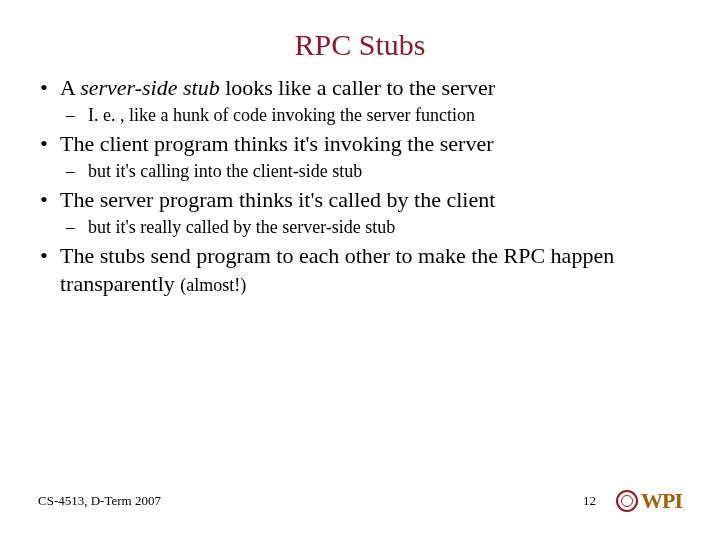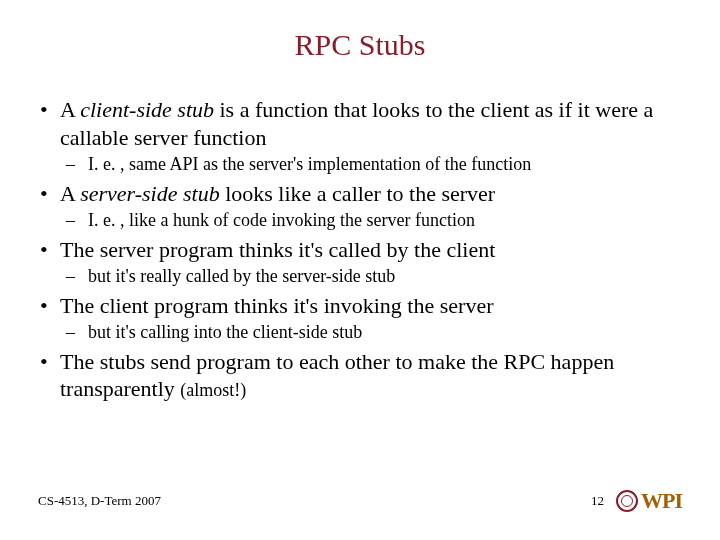--- a/index.html
+++ b/index.html
@@ -8,21 +8,21 @@
     background: #fff;
     font-family: "Times New Roman", Times, serif;
     color: #000;
     position: relative;
     padding: 28px 38px 0 38px;
   }
   .title {
     text-align: center;
     font-size: 30px;
     color: #8a1d2b;
-    margin-bottom: 34px;
+    margin-bottom: 12px;
     font-weight: normal;
   }
   .content {
     font-size: 22px;
     line-height: 1.25;
   }
   ul.main {
     list-style: none;
     padding-left: 22px;
   }
@@ -62,21 +62,21 @@
     padding: 0 38px;
     display: flex;
     align-items: center;
     font-size: 13px;
     color: #000;
   }
   .footer .course { flex: 0 0 auto; text-align: center; }
   .footer .spacer1 { flex: 1 1 auto; }
   .footer .topic { flex: 0 0 auto; }
   .footer .spacer2 { flex: 1 1 auto; }
-  .footer .pgnum { flex: 0 0 auto; margin-right: 12px; text-align: center; }
+  .footer .pgnum { flex: 0 0 auto; margin-right: 20px; text-align: center; }
   .footer .logo { flex: 0 0 auto; display: flex; align-items: center; }
   .seal {
     width: 22px; height: 22px;
     border: 2px solid #8a1d2b;
     border-radius: 50%;
     display: inline-block;
     margin-right: 3px;
     position: relative;
     background: #fff;
   }
@@ -96,41 +96,35 @@
   }
 </style>
 </head>
 <body>
 
 <h1 class="title">RPC Stubs</h1>
 
 <div class="content">
   <ul class="main">
     <li>
-      <span>A </span><span class="italic">client-side stub</span><span> is a function that looks to the client as if it were a callable server function</span>
-      <ul class="sub">
-        <li>I. e. , same API as the server's implementation of the function</li>
-      </ul>
-    </li>
-    <li>
       <span>A </span><span class="italic">server-side stub</span><span> looks like a caller to the server</span>
       <ul class="sub">
         <li>I. e. , like a hunk of code invoking the server function</li>
       </ul>
     </li>
     <li>
+      <span>The client program thinks it's invoking the server</span>
+      <ul class="sub">
+        <li>but it's calling into the client-side stub</li>
+      </ul>
+    </li>
+    <li>
       <span>The server program thinks it's called by the client</span>
       <ul class="sub">
         <li>but it's really called by the server-side stub</li>
-      </ul>
-    </li>
-    <li>
-      <span>The client program thinks it's invoking the server</span>
-      <ul class="sub">
-        <li>but it's calling into the client-side stub</li>
       </ul>
     </li>
     <li>
       <span>The stubs send program to each other to make the RPC happen transparently </span><span class="small">(almost!)</span>
     </li>
   </ul>
 </div>
 
 <div class="footer">
   <span class="course">CS-4513, D-Term 2007</span>

